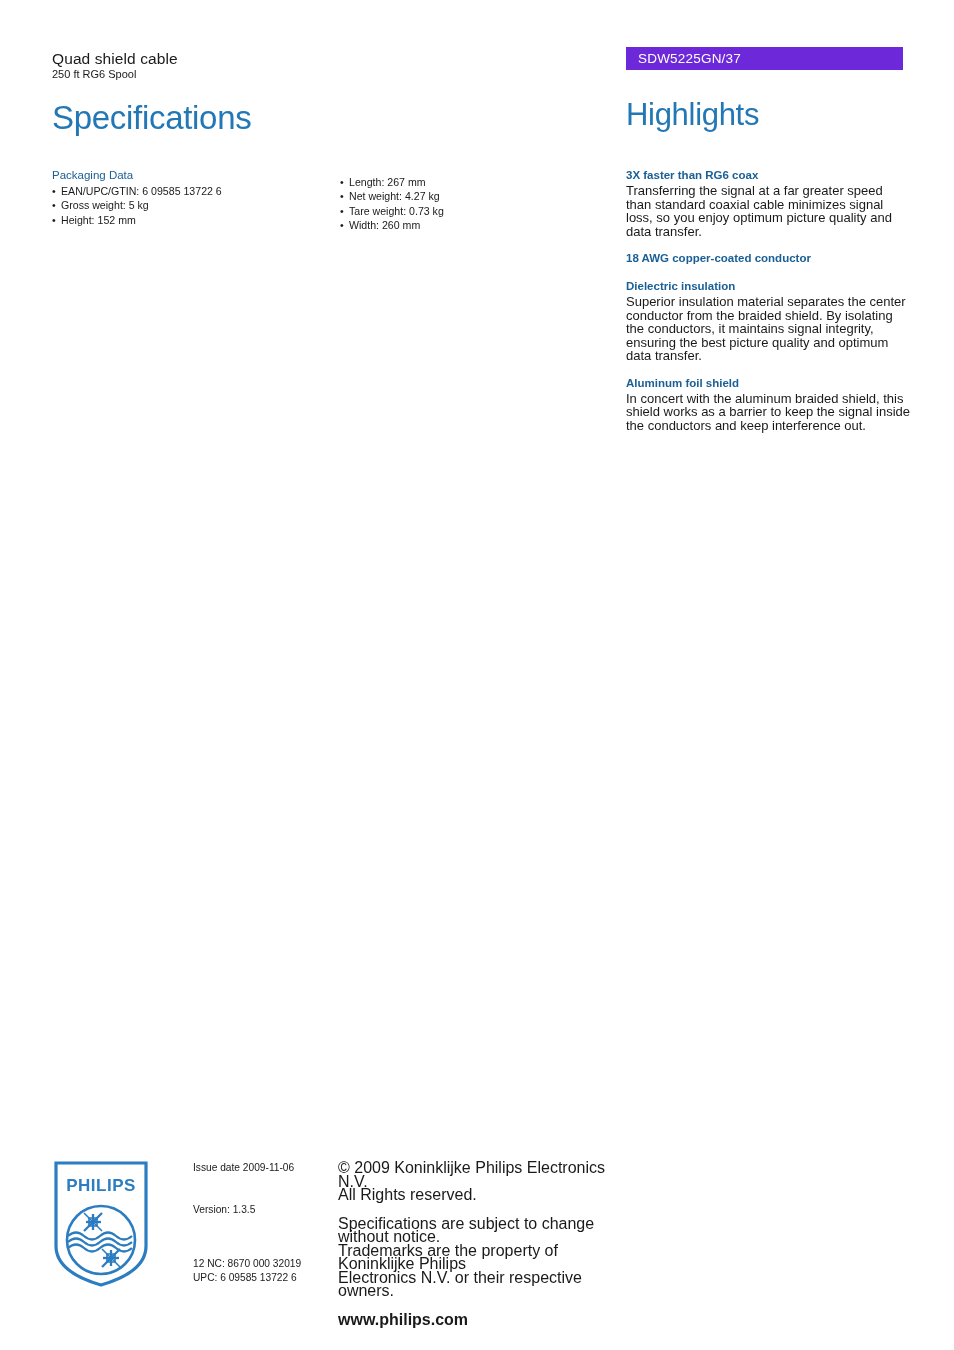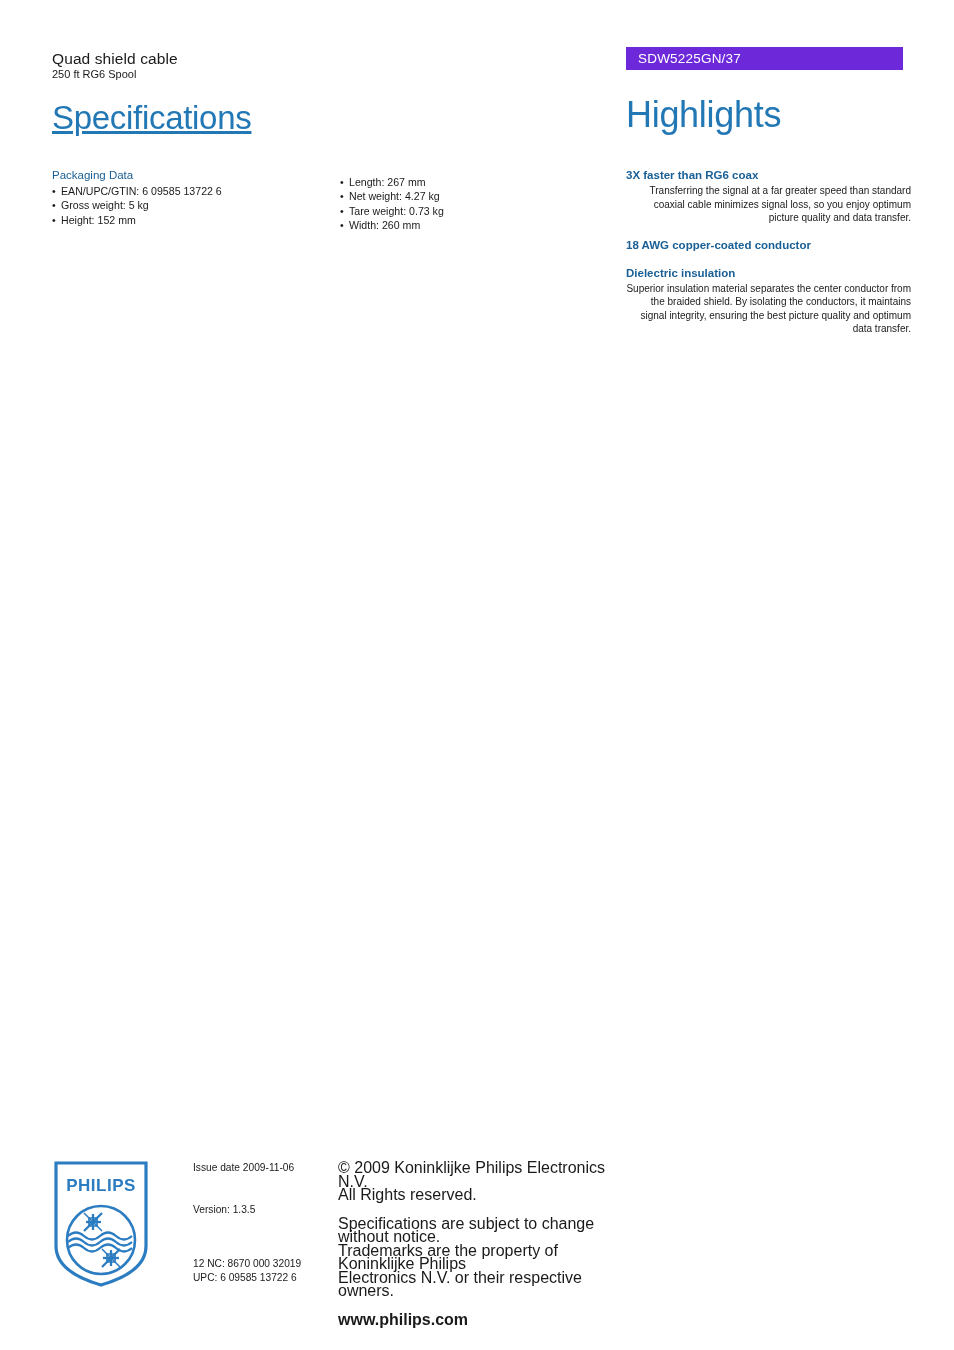--- a/index.html
+++ b/index.html
@@ -41,21 +41,20 @@
     color: #1a1a1a;
     margin-top: 1px;
   }
   .section-title {
     font-size: 33px;
     line-height: 38px;
     color: #2277b5;
     font-weight: 400;
     letter-spacing: -0.3px;
     margin-top: 18px;
-    text-decoration: underline;
   }
 
   .spec-area {
     position: absolute;
     left: 52px;
     top: 168px;
     width: 560px;
   }
   .spec-cols {
     display: flex;
@@ -94,21 +93,21 @@
     font-size: 13.5px;
     line-height: 23px;
     padding-left: 12px;
     box-sizing: border-box;
     letter-spacing: 0.2px;
   }
   .right-title {
     position: absolute;
     left: 626px;
     top: 96px;
-    font-size: 36px;
+    font-size: 31px;
     line-height: 38px;
     color: #2277b5;
     font-weight: 400;
     letter-spacing: -0.3px;
   }
 
   .highlights {
     position: absolute;
     left: 626px;
     top: 168px;
@@ -117,24 +116,23 @@
   .hl-block { margin-bottom: 13px; }
   .hl-block:last-child { margin-bottom: 0; }
   .hl-head {
     font-size: 11.5px;
     font-weight: bold;
     color: #1a6096;
     line-height: 15px;
     margin-bottom: 1px;
   }
   .hl-body {
-    font-size: 10px;
+    font-size: 13px;
     line-height: 13.5px;
     color: #1a1a1a;
-    text-align: right;
   }
   .logo {
     position: absolute;
     left: 53px;
     top: 1160px;
     width: 96px;
     height: 128px;
   }
   .footer-c1 {
     position: absolute;
@@ -196,20 +194,24 @@
       <div class="hl-head">3X faster than RG6 coax</div>
       <div class="hl-body">Transferring the signal at a far greater speed than standard coaxial cable minimizes signal loss, so you enjoy optimum picture quality and data transfer.</div>
     </div>
     <div class="hl-block">
       <div class="hl-head">18 AWG copper-coated conductor</div>
     </div>
     <div class="hl-block">
       <div class="hl-head">Dielectric insulation</div>
       <div class="hl-body">Superior insulation material separates the center conductor from the braided shield. By isolating the conductors, it maintains signal integrity, ensuring the best picture quality and optimum data transfer.</div>
     </div>
+    <div class="hl-block">
+      <div class="hl-head">Aluminum foil shield</div>
+      <div class="hl-body">In concert with the aluminum braided shield, this shield works as a barrier to keep the signal inside the conductors and keep interference out.</div>
+    </div>
   </div>
 
   <div class="logo">
     <svg width="96" height="128" viewBox="0 0 96 128">
 
       <path d="M3 3 H93 V86 Q93 112 48 125 Q3 112 3 86 Z" fill="none" stroke="#2b7cc0" stroke-width="3.2"></path>
 
       <text x="48" y="31" text-anchor="middle" font-family="'Liberation Sans', sans-serif" font-size="17" font-weight="bold" letter-spacing="0.5" fill="#2b7cc0">PHILIPS</text>
 
       <circle cx="48" cy="80" r="34" fill="none" stroke="#2b7cc0" stroke-width="2.6"></circle>

